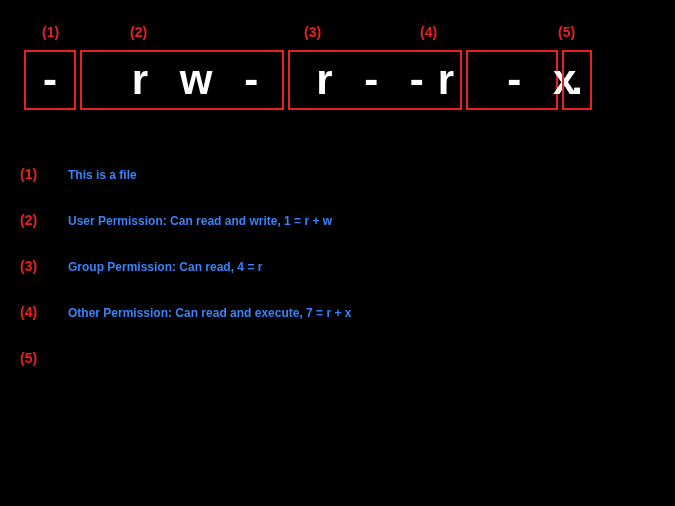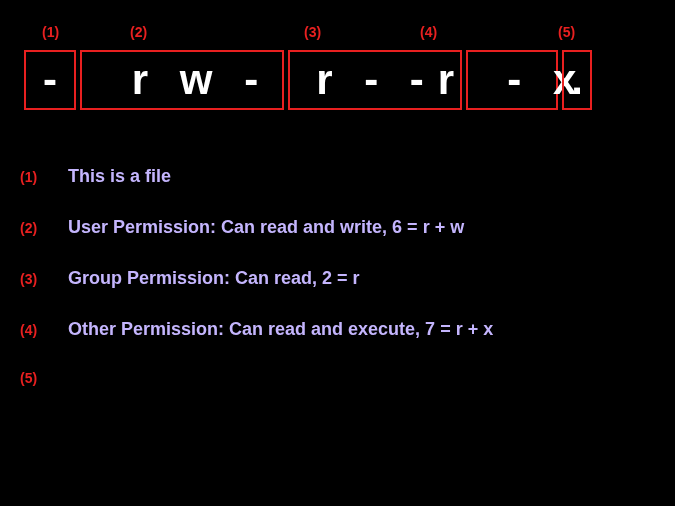--- a/index.html
+++ b/index.html
@@ -65,22 +65,22 @@
       margin-bottom: 30px;
     }
     .legend-num {
       color: #e82020;
       font-size: 14px;
       font-weight: bold;
       width: 48px;
       flex-shrink: 0;
     }
     .legend-text {
-      color: #c4b5fd;
-      font-size: 18px;
+      color: #3b82f6;
+      font-size: 12px;
       font-weight: bold;
     }
   </style>
 </head>
 <body>
 
 <div class="top-labels">
   <span class="top-label" style="left:18px">(1)</span>
   <span class="top-label" style="left:106px">(2)</span>
   <span class="top-label" style="left:280px">(3)</span>
@@ -106,25 +106,25 @@
   </div>
 </div>
 
 <div class="legend">
   <div class="legend-row">
     <span class="legend-num">(1)</span>
     <span class="legend-text">This is a file</span>
   </div>
   <div class="legend-row">
     <span class="legend-num">(2)</span>
-    <span class="legend-text">User Permission: Can read and write, 6 = r + w</span>
+    <span class="legend-text">User Permission: Can read and write, 1 = r + w</span>
   </div>
   <div class="legend-row">
     <span class="legend-num">(3)</span>
-    <span class="legend-text">Group Permission: Can read, 2 = r</span>
+    <span class="legend-text">Group Permission: Can read, 4 = r</span>
   </div>
   <div class="legend-row">
     <span class="legend-num">(4)</span>
     <span class="legend-text">Other Permission: Can read and execute, 7 = r + x</span>
   </div>
   <div class="legend-row">
     <span class="legend-num">(5)</span>
   </div>
 </div>
 

